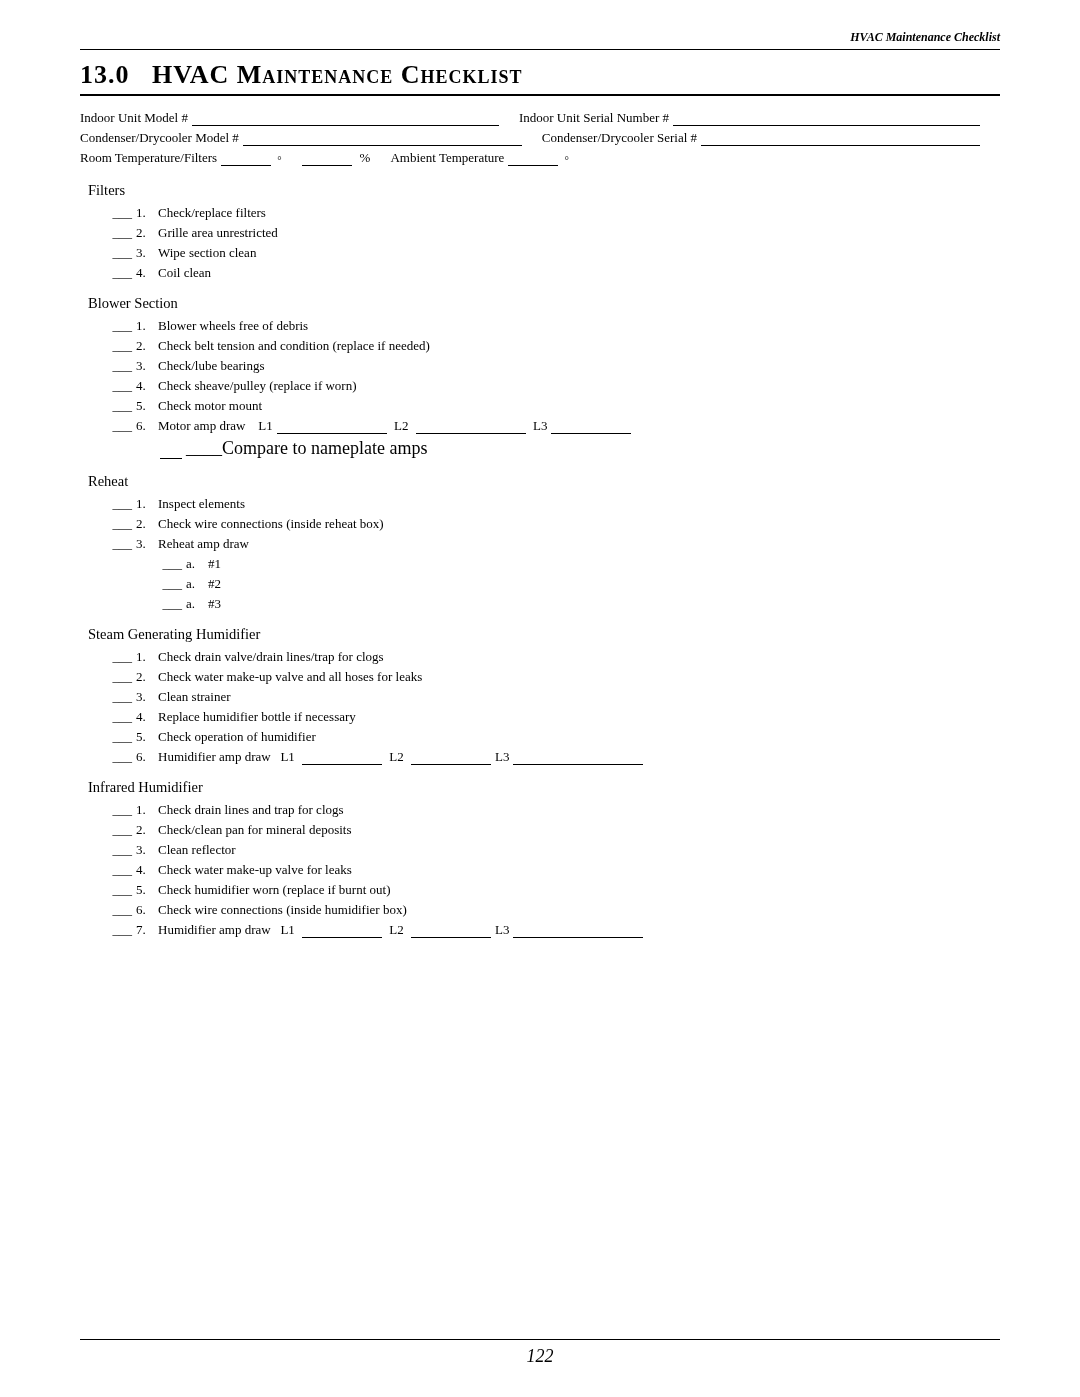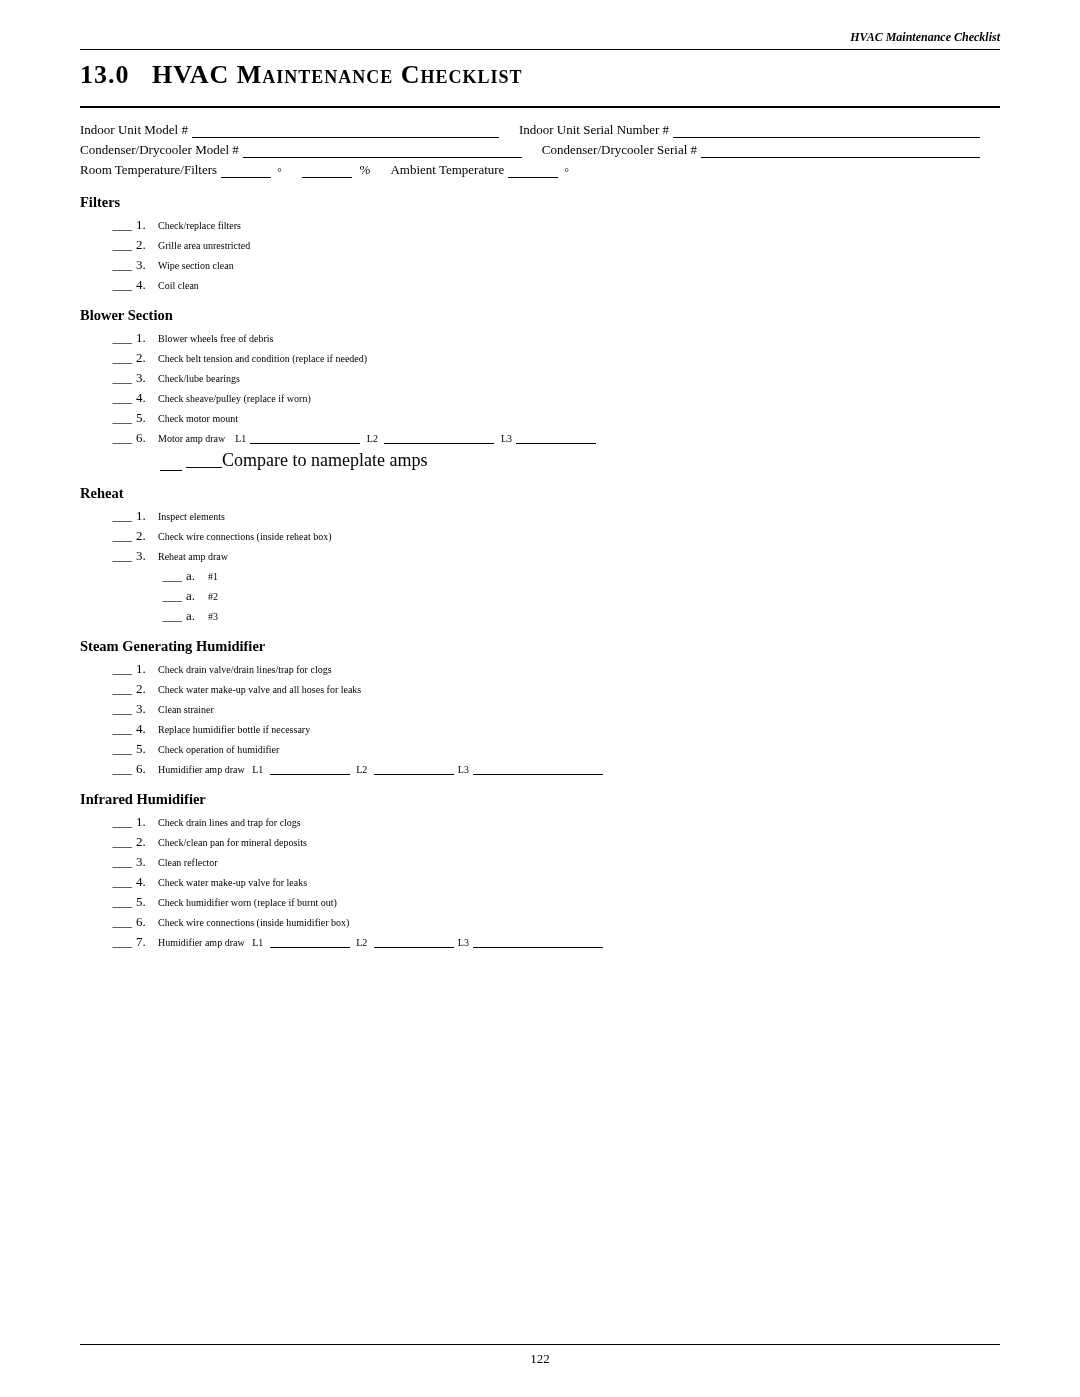--- a/index.html
+++ b/index.html
@@ -28,21 +28,21 @@
     .header-title {
       font-style: italic;
       font-weight: bold;
       font-size: 12px;
     }
     .doc-title {
       font-size: 26px;
       font-weight: bold;
       text-transform: uppercase;
       letter-spacing: 1px;
-      margin-bottom: 16px;
+      margin-bottom: 4px;
     }
     .doc-title span.normal {
       font-variant: small-caps;
     }
     .doc-title-num {
       font-size: 26px;
       font-weight: bold;
     }
     hr.title-rule {
       border: none;
@@ -80,23 +80,24 @@
       margin-right: 20px;
     }
     .percent-symbol {
       margin-left: 4px;
       margin-right: 20px;
     }
     .section {
       margin-bottom: 14px;
     }
     .section-title {
-      font-weight: bold;
+      font-weight: normal;
       font-size: 14.5px;
       margin-bottom: 6px;
+      margin-left: 8px;
     }
     .checklist-item {
       display: flex;
       align-items: baseline;
       margin-bottom: 4px;
       padding-left: 30px;
     }
     .check-blank {
       display: inline-block;
       width: 22px;
@@ -104,21 +105,21 @@
       margin-right: 4px;
       font-size: 13px;
     }
     .item-num {
       display: inline-block;
       width: 18px;
       margin-right: 4px;
       font-size: 13px;
     }
     .item-text {
-      font-size: 10px;
+      font-size: 13px;
       flex: 1;
     }
     .sub-item {
       display: flex;
       align-items: baseline;
       padding-left: 80px;
       margin-bottom: 4px;
     }
     .sub-check {
       display: inline-block;
@@ -171,21 +172,22 @@
       vertical-align: bottom;
     }
     .footer-bar {
       position: absolute;
       bottom: 30px;
       left: 80px;
       right: 80px;
       border-top: 1px solid #000;
       padding-top: 6px;
       text-align: center;
-      font-size: 13px;
+      font-size: 18px;
+      font-style: italic;
     }
   </style>
 </head>
 <body>
 
 <div class="page">
 
   <div class="header-bar">
     <span class="header-title">HVAC Maintenance Checklist</span>
   </div>

